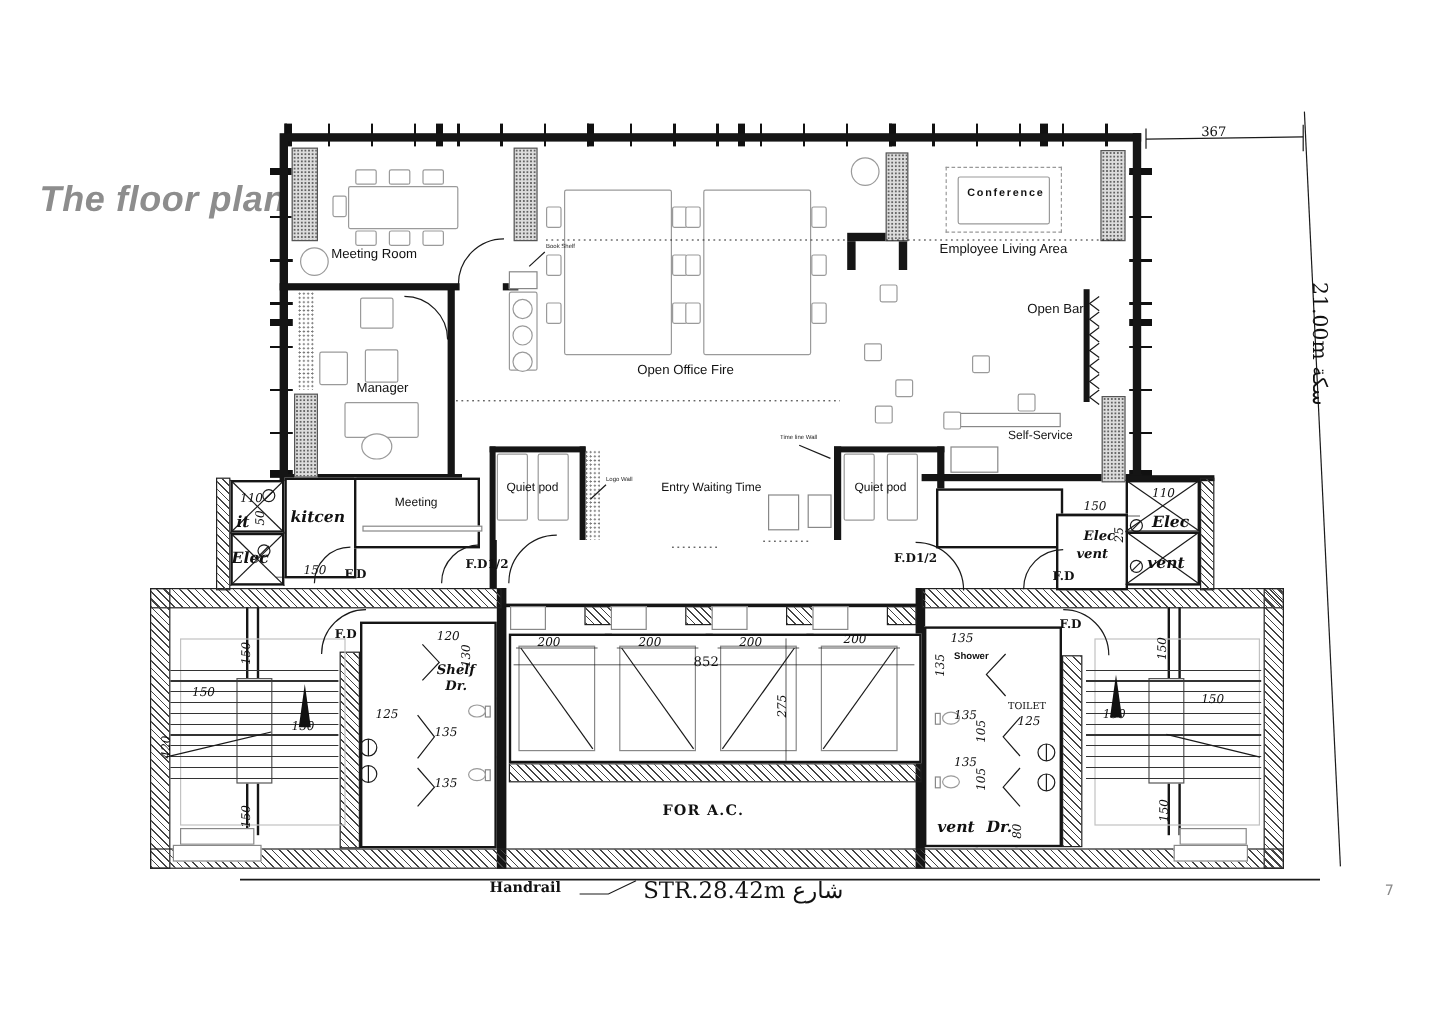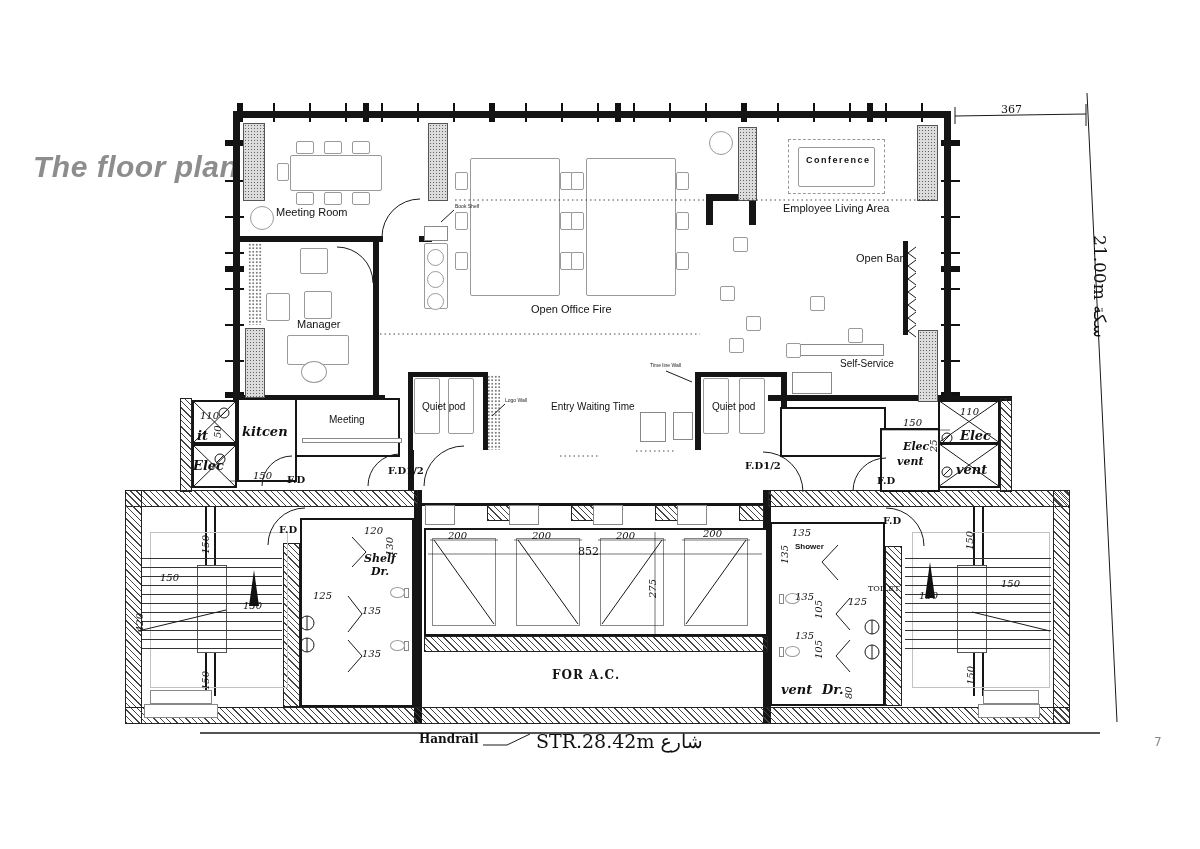--- a/index.html
+++ b/index.html
@@ -29,21 +29,21 @@
   .room-s{font:10px "Liberation Sans",sans-serif;}
   .conf{font:bold 9px "Liberation Sans",sans-serif;letter-spacing:1.5px;}
   .serifbi{font:bold italic 13px "DejaVu Serif",serif;}
   .serifbi-s{font:bold italic 11px "DejaVu Serif",serif;}
   .fd{font:bold 10px "DejaVu Serif",serif;}
   .dim{font:italic 10px "DejaVu Serif",serif;}
   .dimv{font:italic 10px "DejaVu Serif",serif;transform:rotate(-90deg);transform-origin:0 0;}
   .dim-lg{font:11px "DejaVu Serif",serif;}
   .tiny{font:5px "Liberation Sans",sans-serif;color:#222;}
   .bold-xs{font:bold 8px "Liberation Sans",sans-serif;}
-  .serif-xs{font:8px "DejaVu Serif",serif;margin-left:28px;}
+  .serif-xs{font:8px "DejaVu Serif",serif;}
   .forac{font:bold 12px "DejaVu Serif",serif;letter-spacing:1px;}
   .handrail{font:bold 12px "DejaVu Serif",serif;}
   .street{font:19px "DejaVu Serif",serif;}
   .site{font:17px "DejaVu Serif",serif;transform:rotate(90deg);transform-origin:0 0;}
   .title{position:absolute;left:33px;top:150px;font:bold italic 30px "Liberation Sans",sans-serif;
          color:#8d8d8d;letter-spacing:.5px;}
   .pagenum{position:absolute;left:1154px;top:735px;font:12px "DejaVu Sans",sans-serif;color:#8a8a8a;}
   svg{position:absolute;left:0;top:0;}
 </style>
 </head>
@@ -368,18 +368,18 @@
       <span class="lb dim" style="left: 795px; top: 591px;">135</span>
       <span class="lb dimv" style="left: 813px; top: 619px;">105</span>
       <span class="lb dim" style="left: 795px; top: 630px;">135</span>
       <span class="lb dimv" style="left: 813px; top: 659px;">105</span>
       <span class="lb dimv" style="left: 843px; top: 699px;">80</span>
       <span class="lb dimv" style="left: 964px; top: 550px;">150</span>
       <span class="lb dim" style="left: 1001px; top: 578px;">150</span>
       <span class="lb dim" style="left: 919px; top: 590px;">150</span>
       <span class="lb dimv" style="left: 965px; top: 685px;">150</span>
       <span class="lb forac" style="left: 552px; top: 668px;">FOR  A.C.</span>
-      <span class="lb handrail" style="left: 419px; top: 732px;">Handrail</span>
+      <span class="lb handrail" style="left: 408px; top: 732px;">Handrail</span>
       <span class="lb street" style="left: 536px; top: 730px;">STR.28.42m شارع</span>
       <span class="lb dim-lg" style="left: 1001px; top: 103px;">367</span>
       <span class="lb site" style="left: 1110px; top: 235px;">21.00m سكة</span>
     </div>
 </div>
 
 </body></html>

